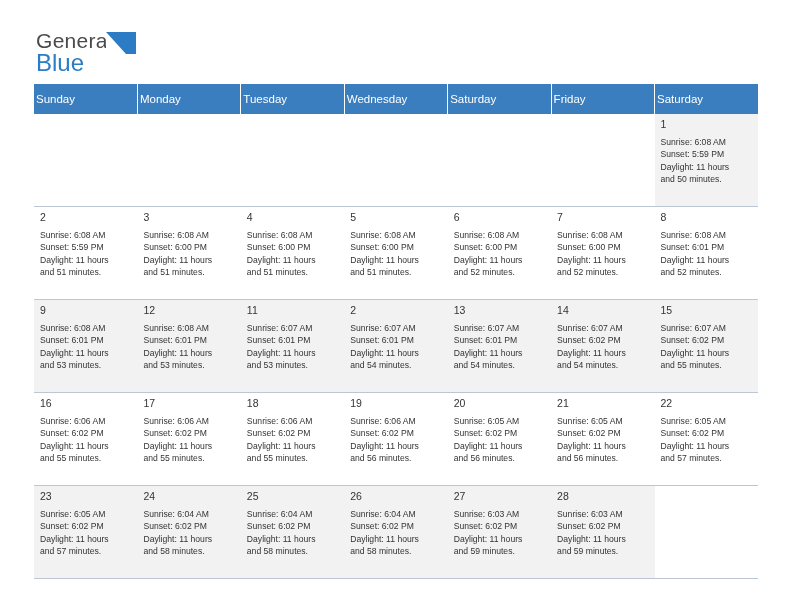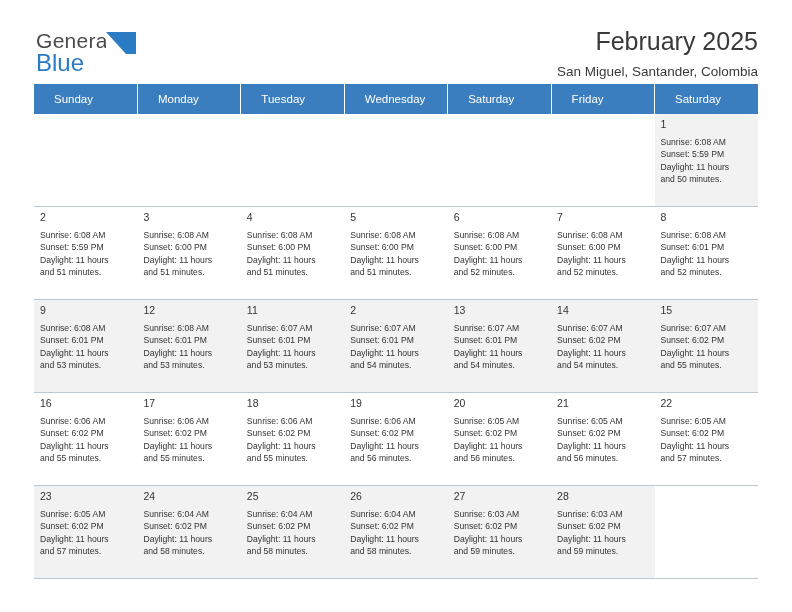--- a/index.html
+++ b/index.html
@@ -77,21 +77,21 @@
     border-collapse: collapse;
     table-layout: fixed;
     margin-top: 6px;
   }
   table.calendar th {
     background: #3a7ebf;
     color: #ffffff;
     font-size: 11.5px;
     font-weight: normal;
     text-align: left;
-    padding: 6px 0 6px 20px;
+    padding: 6px 0 6px 2px;
     height: 18px;
     border-right: 1px solid #ffffff;
   }
   table.calendar th:last-child {
     border-right: none;
   }
   table.calendar td {
     vertical-align: top;
     height: 84px;
     padding: 4px 6px 4px 6px;
@@ -129,24 +129,20 @@
 
     <div class="logo">
       <div class="logo-general">General</div>
       <div class="logo-blue">Blue</div>
       <svg class="logo-flag" viewBox="0 0 32 22">
         <polygon points="2,0 32,0 32,22 2,22" fill="#2b7cc4"></polygon>
         <polygon points="2,0 2,22 22,22" fill="#ffffff"></polygon>
       </svg>
     </div>
 
-    <div class="title-block">
-      <div class="month-title">February 2025</div>
-      <div class="location">San Miguel, Santander, Colombia</div>
-    </div>
 
   </div>
 
   <table class="calendar">
     <thead>
       <tr>
         <th>Sunday</th>
         <th>Monday</th>
         <th>Tuesday</th>
         <th>Wednesday</th>

